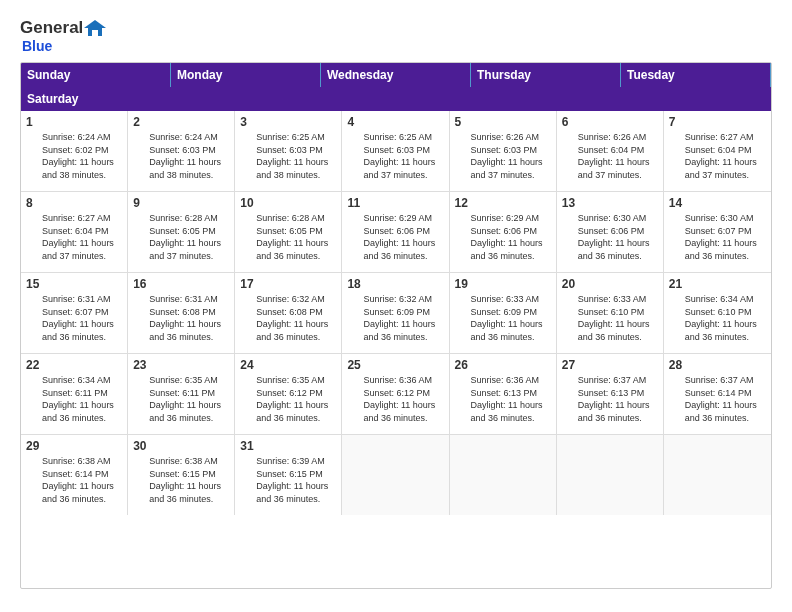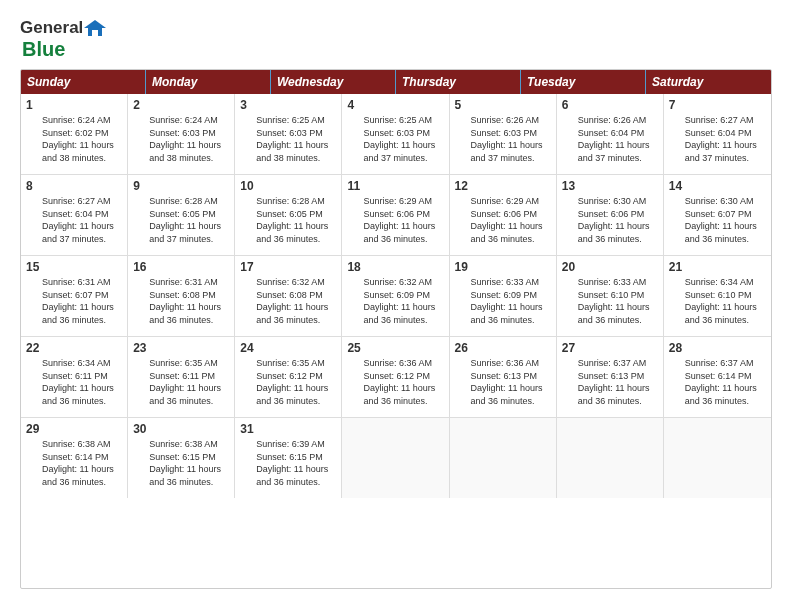--- a/index.html
+++ b/index.html
@@ -43,23 +43,22 @@
       margin-top: 2px;
     }
     .calendar {
       flex: 1;
       border: 1px solid #ccc;
       border-radius: 2px;
       overflow: hidden;
     }
     .cal-header {
       display: grid;
-      grid-template-columns: repeat(6, 1fr);
-      background: #7f1d1d;
-      font-style: italic;
+      grid-template-columns: repeat(5, 1fr);
+      background: #4c1d95;
     }
     .cal-header-cell {
       color: #fff;
       font-weight: bold;
       font-size: 12px;
       padding: 5px 6px;
       text-align: left;
       border-right: 1px solid #5099cc;
     }
     .cal-header-cell:last-child { border-right: none; }
@@ -105,21 +104,21 @@
 
 <div class="page">
   <div class="header">
     <div class="logo">
   <div style="display:flex;align-items:center;">
     <span style="font-size:17px;font-weight:bold;color:#333;">General</span>
     <svg width="22" height="16" viewBox="0 0 22 16" style="margin-left:1px;">
       <path d="M11 0 L22 8 L18 8 L18 16 L14 16 L14 10 L8 10 L8 16 L4 16 L4 8 L0 8 Z" fill="#1a6fba"></path>
     </svg>
   </div>
-  <span style="color:#15803d;font-size:20px;font-weight:bold;padding-left:2px;">Blue</span>
+  <span style="color:#1d4ed8;font-size:14px;font-weight:bold;padding-left:2px;">Blue</span>
 </div>
     <div class="title-block">
       <div class="month-title"></div>
       <div class="location"></div>
     </div>
   </div>
 
   <div class="calendar">
     <div class="cal-header">
     <div class="cal-header-cell">Sunday</div>

